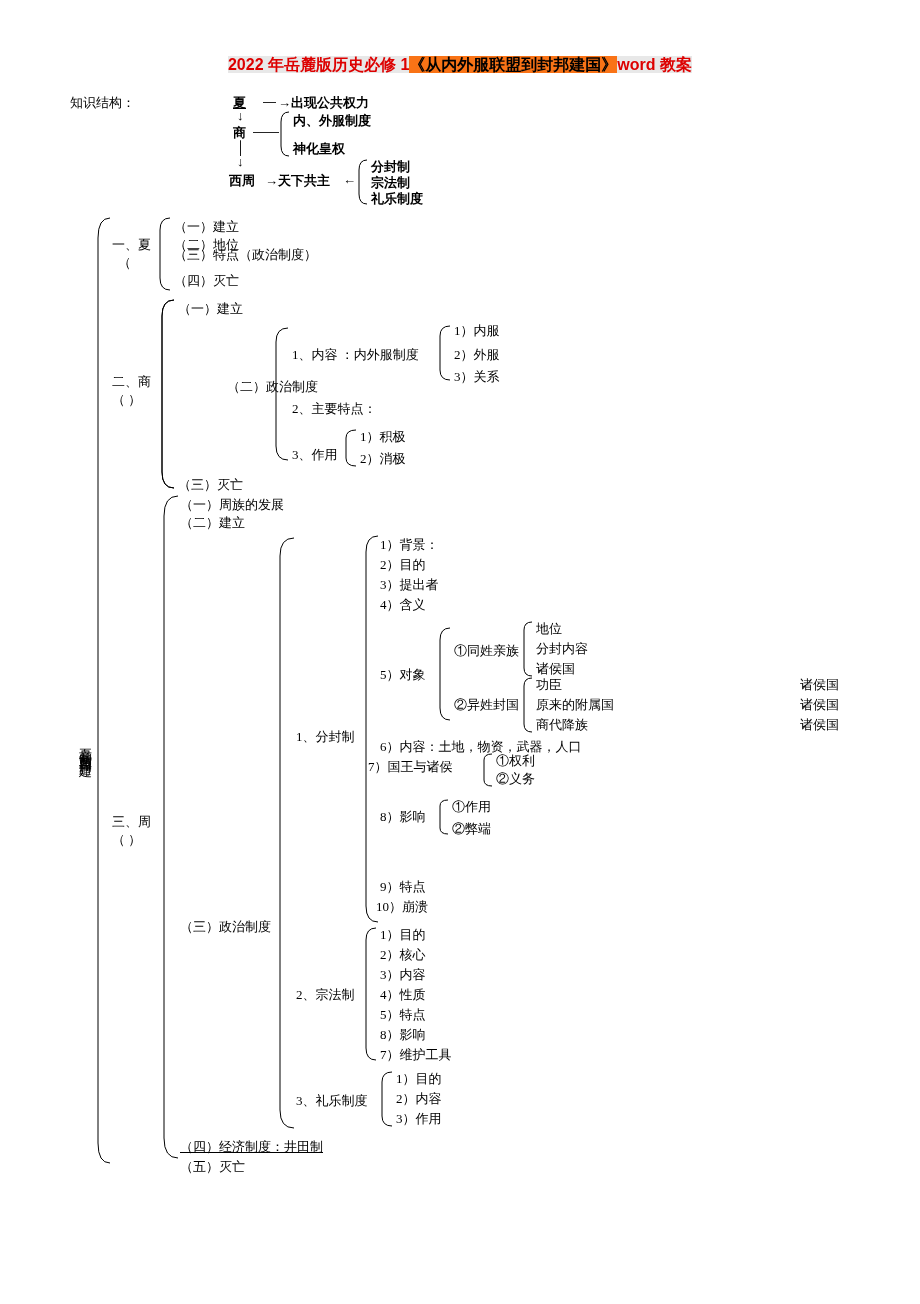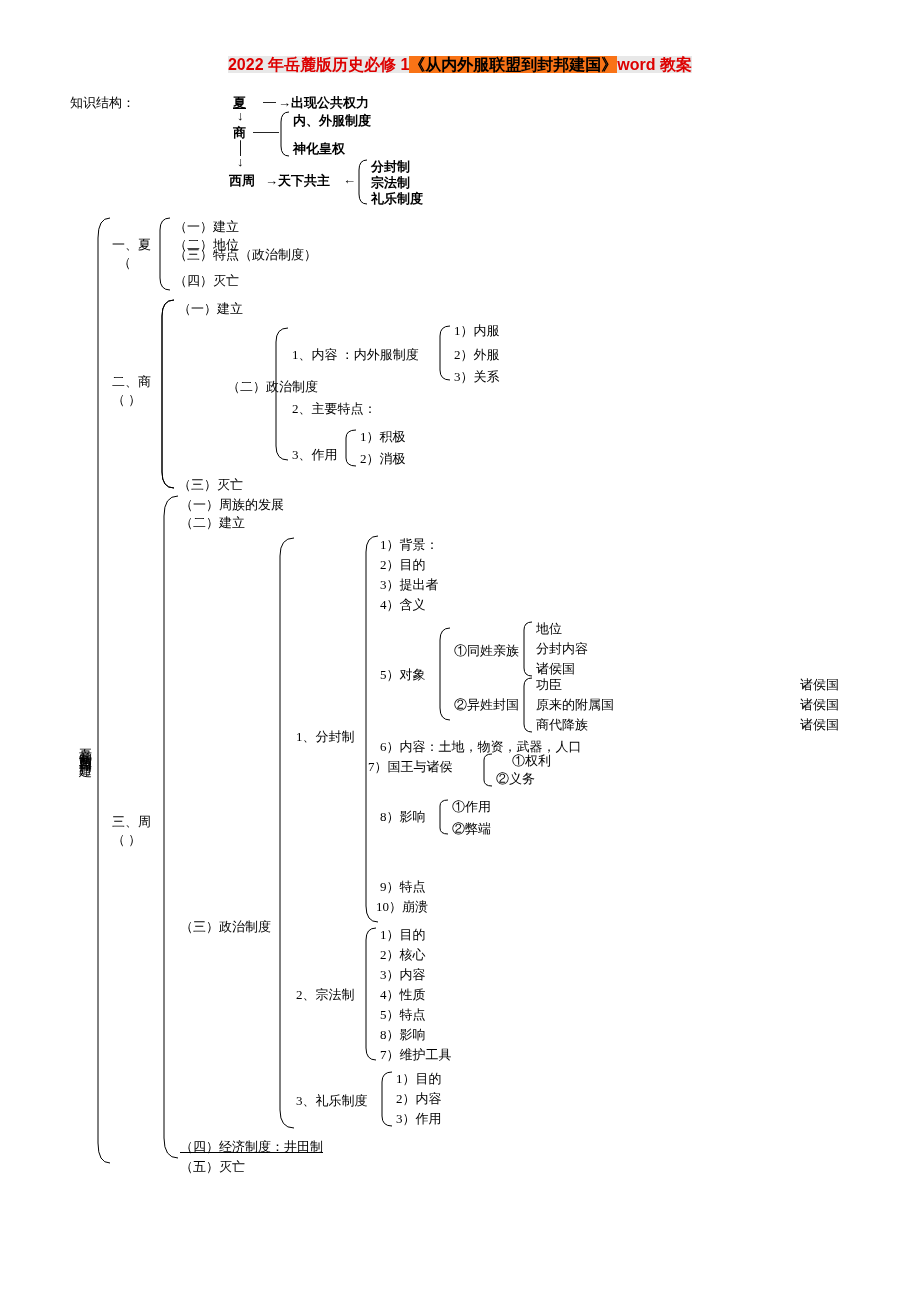--- a/index.html
+++ b/index.html
@@ -183,21 +183,21 @@
     <span style="left:456px; top:478px;">原来的附属国</span>
     <span style="left:456px; top:498px;">商代降族</span>
     <span style="left:720px; top:458px;">诸侯国</span>
     <span style="left:720px; top:478px;">诸侯国</span>
     <span style="left:720px; top:498px;">诸侯国</span>
     <span style="left:300px; top:520px;">6）内容：土地，物资，武器，人口</span>
     <span style="left:288px; top:540px;">7）国王与诸侯</span>
     <svg class="b" style="left:404px; top:536px;" width="10" height="32">
         <path d="M8 0 Q0 0 0 6 L0 26 Q0 32 8 32"></path>
       </svg>
-    <span style="left:432px; top:534px;text-align:center;">①权利</span>
+    <span style="left:416px; top:534px;text-align:center;">①权利</span>
     <span style="left:416px; top:552px;">②义务</span>
     <span style="left:300px; top:590px;">8）影响</span>
     <svg class="b" style="left:360px; top:582px;" width="10" height="34">
         <path d="M8 0 Q0 0 0 6 L0 28 Q0 34 8 34"></path>
       </svg>
     <span style="left:372px; top:580px;">①作用</span>
     <span style="left:372px; top:602px;">②弊端</span>
     <span style="left:300px; top:660px;">9）特点</span>
     <span style="left:296px; top:680px;">10）崩溃</span>
 

